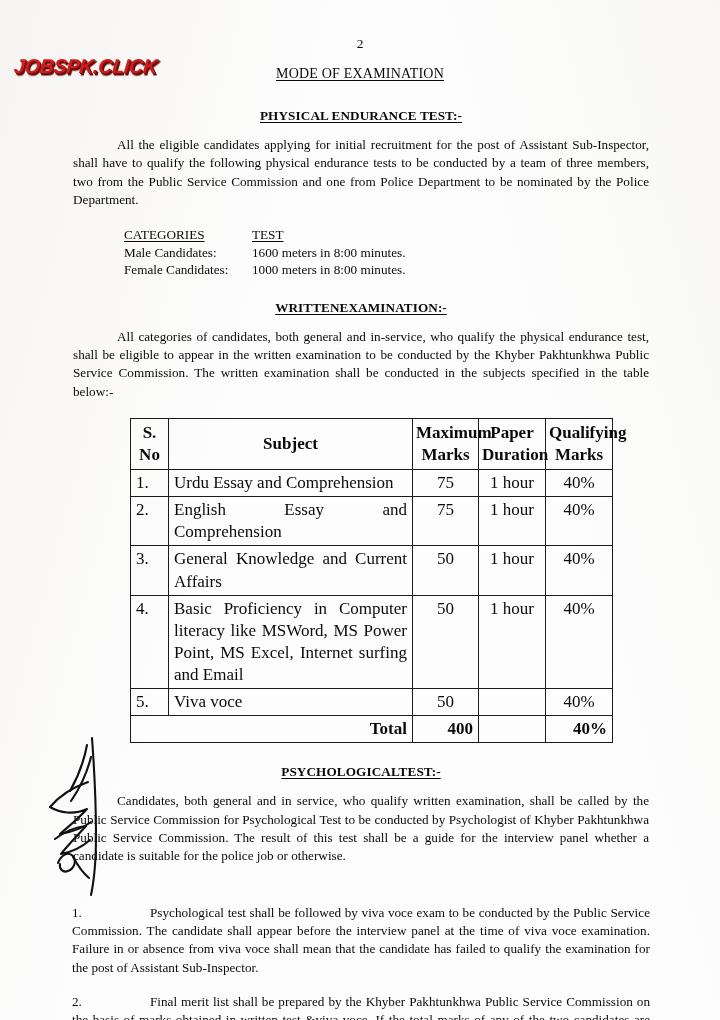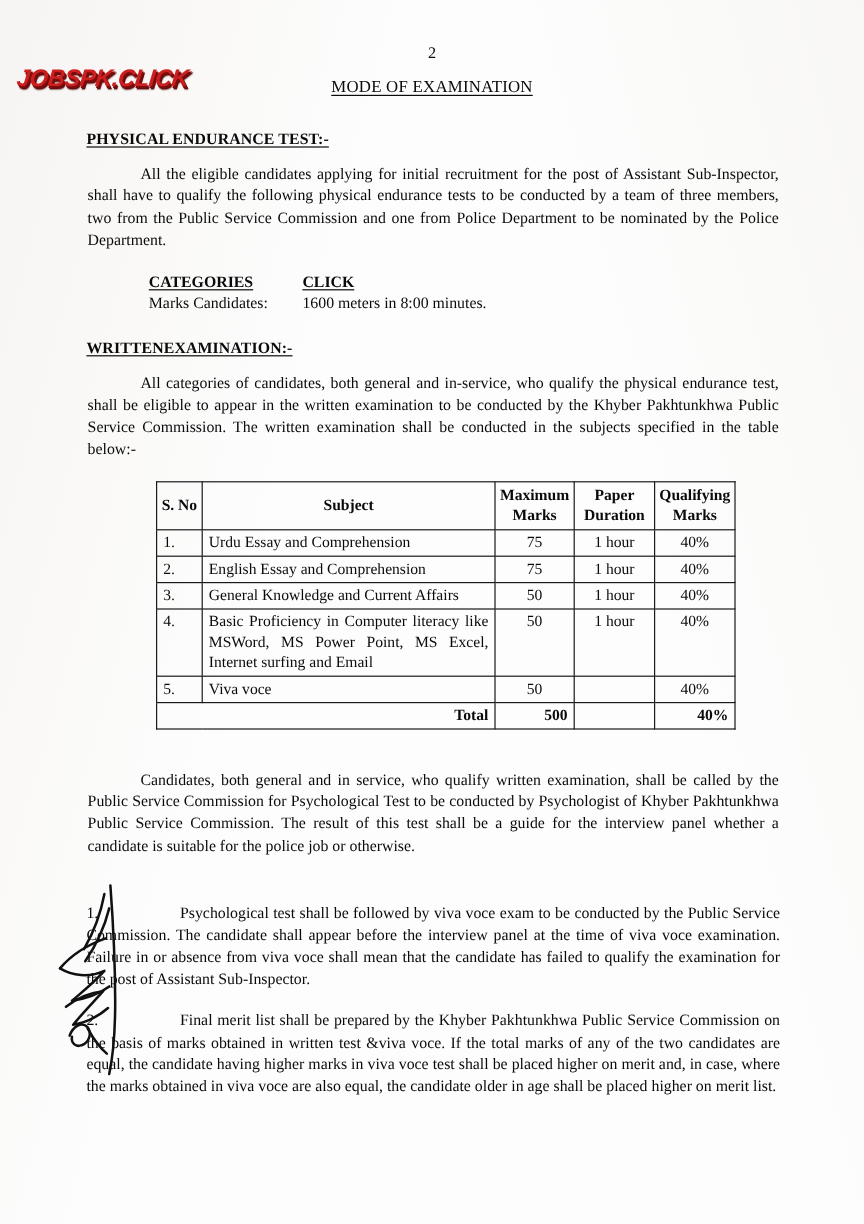--- a/index.html
+++ b/index.html
@@ -96,20 +96,21 @@
     z-index: 3;
   }
 
   .section-heading {
     font-size: 13.2px;
     font-weight: bold;
     text-decoration: underline;
     text-underline-offset: 2px;
     letter-spacing: 0.1px;
     margin: 0;
+    text-align: center;
   }
 
   p.para {
     font-size: 13.2px;
     line-height: 1.39;
     text-align: justify;
     text-justify: inter-word;
     margin: 1px;
     text-indent: 44px;
   }
@@ -132,31 +133,31 @@
   .cat-block {
     margin-left: 52px;
     font-size: 13.2px;
     line-height: 1.32;
   }
   .cat-row {
     display: flex;
   }
   .cat-col-a { width: 128px; }
   .cat-head {
-    font-weight: bold;
+    font-weight: normal;
     text-decoration: underline;
     text-underline-offset: 2px;
   }
 
   
   .exam-table {
     border-collapse: collapse;
     width: 482px;
     margin-left: 58px;
-    font-size: 13px;
+    font-size: 17px;
     table-layout: fixed;
   }
   .exam-table td, .exam-table th {
     border: 1px solid #1a1a1a;
     padding: 2px 5px;
     vertical-align: top;
     line-height: 1.3;
   }
   .exam-table th {
     text-align: center;
@@ -225,25 +226,29 @@
 
       <div class="section-heading">PHYSICAL ENDURANCE TEST:-</div>
       <div class="spacer-sm"></div>
       <p class="para">All the eligible candidates applying for initial recruitment for the post of Assistant Sub-Inspector, shall have to qualify the following physical endurance tests to be conducted by a team of three members, two from the Public Service Commission and one from Police Department to be nominated by the Police Department.</p>
 
       <div class="spacer-md"></div>
 
       <div class="cat-block">
         <div class="cat-row">
           <div class="cat-col-a cat-head">CATEGORIES</div>
-          <div class="cat-head">CLICK</div>
+          <div class="cat-head">TEST</div>
         </div>
         <div class="cat-row">
-          <div class="cat-col-a">Marks Candidates:</div>
+          <div class="cat-col-a">Male Candidates:</div>
           <div>1600 meters in 8:00 minutes.</div>
+        </div>
+        <div class="cat-row">
+          <div class="cat-col-a">Female Candidates:</div>
+          <div>1000 meters in 8:00 minutes.</div>
         </div>
       </div>
 
       <div class="spacer-lg"></div>
 
       <div class="section-heading">WRITTENEXAMINATION:-</div>
       <div class="spacer-sm"></div>
       <p class="para">All categories of candidates, both general and in-service, who qualify the physical endurance test, shall be eligible to appear in the written examination to be conducted by the Khyber Pakhtunkhwa Public Service Commission. The written examination shall be conducted in the subjects specified in the table below:-</p>
 
       <div class="spacer-md"></div>
@@ -305,29 +310,30 @@
           </tr>
           <tr>
             <td class="cell-sno">5.</td>
             <td class="c-subject">Viva voce</td>
             <td class="c-center">50</td>
             <td class="c-center"></td>
             <td class="c-center">40%</td>
           </tr>
           <tr>
             <td class="c-total" colspan="2">Total</td>
-            <td class="c-total">500</td>
+            <td class="c-total">400</td>
             <td class="c-center"></td>
             <td class="c-total">40%</td>
           </tr>
         </tbody>
       </table>
 
       <div class="spacer-lg"></div>
 
+      <div class="section-heading">PSYCHOLOGICALTEST:-</div>
       <div class="spacer-sm"></div>
       <p class="para">Candidates, both general and in service, who qualify written examination, shall be called by the Public Service Commission for Psychological Test to be conducted by Psychologist of Khyber Pakhtunkhwa Public Service Commission. The result of this test shall be a guide for the interview panel whether a candidate is suitable for the police job or otherwise.</p>
 
       <div class="spacer-lg"></div>
 
       <div class="spacer-md"></div>
 
       <p class="para-numbered"><span class="num-marker">1.</span><span>Psychological test shall be followed by viva voce exam to be conducted by the Public Service Commission. The candidate shall appear before the interview panel at the time of viva voce examination. Failure in or absence from viva voce shall mean that the candidate has failed to qualify the examination for the post of Assistant Sub-Inspector.</span></p>
 
       <div class="spacer-md"></div>

